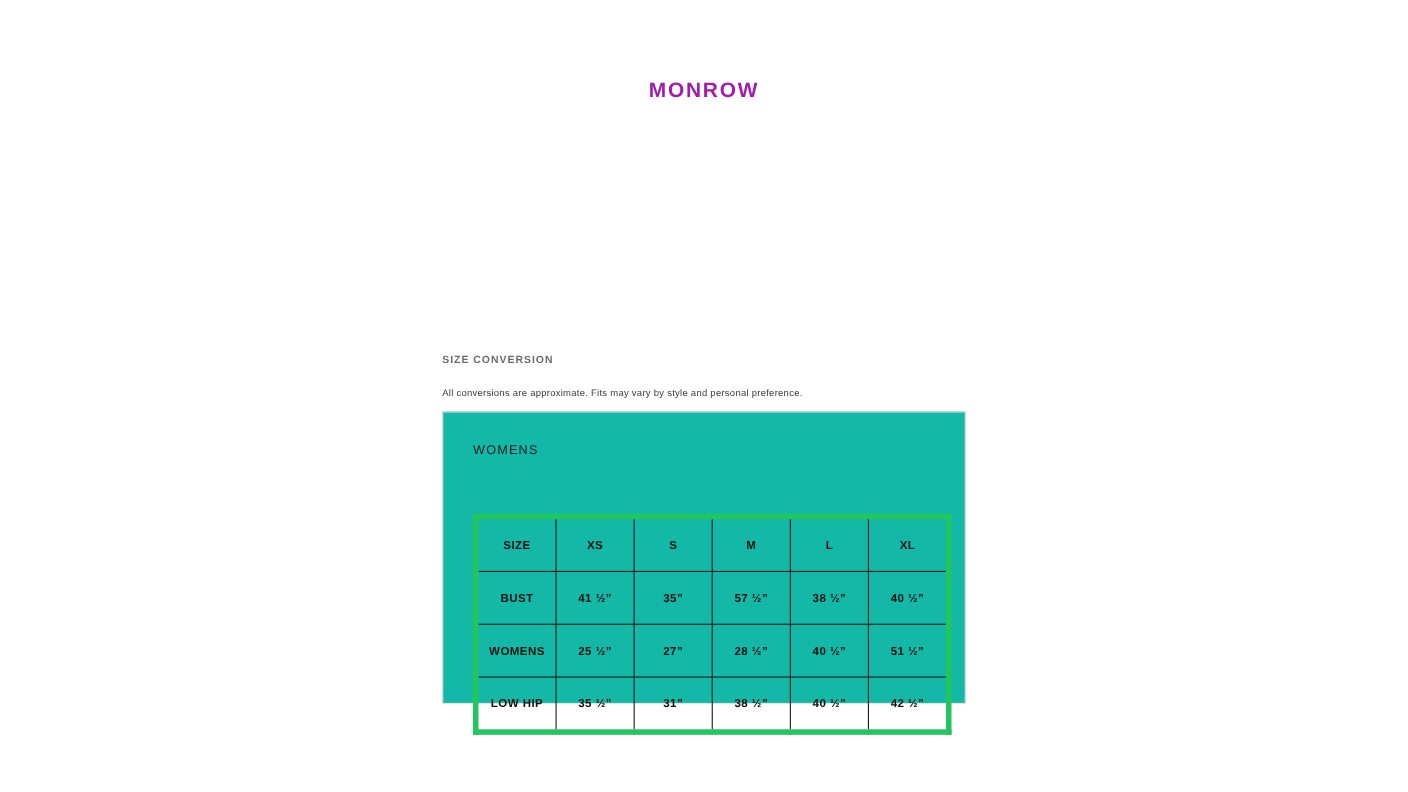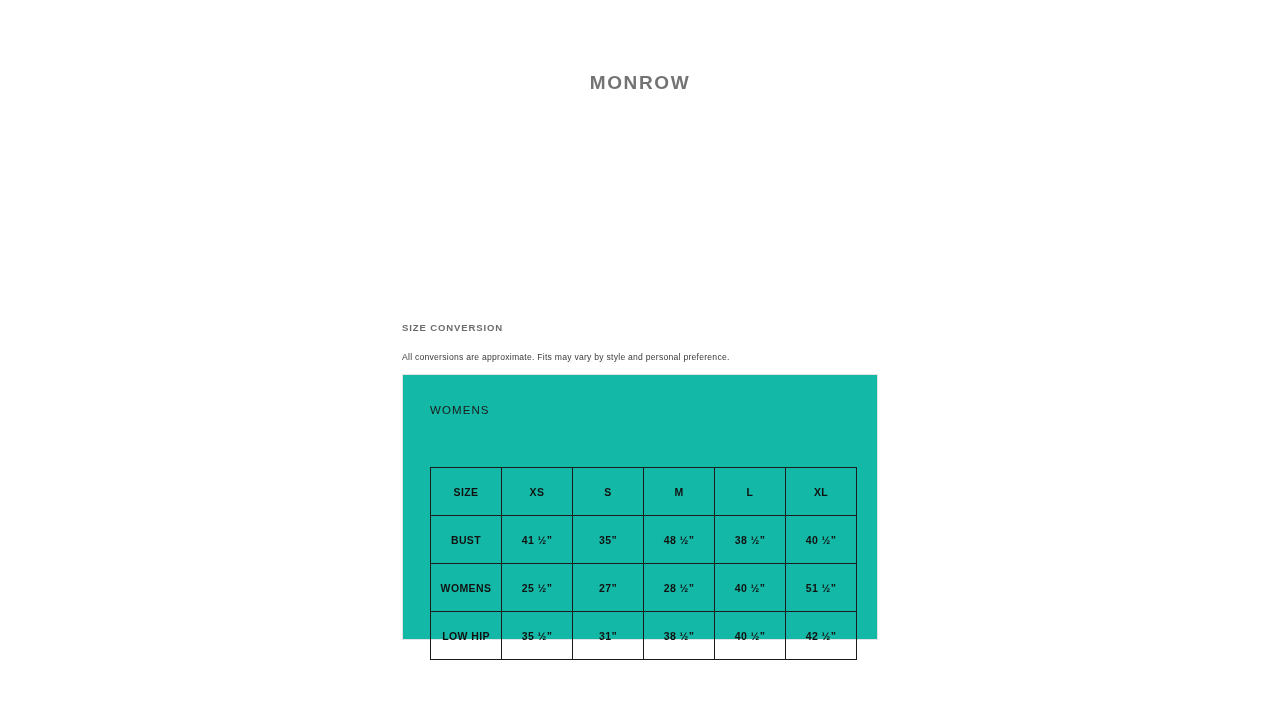--- a/index.html
+++ b/index.html
@@ -23,21 +23,21 @@
   }
   .brand {
     position: absolute;
     top: 72px;
     left: 0;
     width: 1280px;
     text-align: center;
     font-size: 19px;
     font-weight: bold;
     letter-spacing: 1.6px;
-    color: #737373;
+    color: #a21caf;
   }
   .content {
     position: absolute;
     left: 402px;
     top: 322px;
     width: 478px;
   }
   .section-title {
     font-size: 9.5px;
     letter-spacing: 0.9px;
@@ -68,21 +68,21 @@
     color: #1a1a1a;
     font-weight: 400;
   }
   .table-wrap {
     position: absolute;
     left: 27px;
     top: 92px;
   }
   table.size-table {
     border-collapse: collapse;
-    border: 1px solid #22c55e;
+    border: 5px solid #22c55e;
   }
   table.size-table td,
   table.size-table th {
     border: 1px solid #1b1b1b;
     height: 47px;
     text-align: center;
     vertical-align: middle;
     font-size: 10.5px;
     font-weight: bold;
     letter-spacing: 0.4px;
@@ -125,21 +125,21 @@
               <th class="cell">M</th>
               <th class="cell">L</th>
               <th class="cell">XL</th>
             </tr>
           </thead>
           <tbody>
             <tr>
               <td class="rowhead">BUST</td>
               <td class="cell">41 ½”</td>
               <td class="cell">35”</td>
-              <td class="cell">48 ½”</td>
+              <td class="cell">57 ½”</td>
               <td class="cell">38 ½”</td>
               <td class="cell">40 ½”</td>
             </tr>
             <tr>
               <td class="rowhead">WOMENS</td>
               <td class="cell">25 ½”</td>
               <td class="cell">27”</td>
               <td class="cell">28 ½”</td>
               <td class="cell">40 ½”</td>
               <td class="cell">51 ½”</td>

